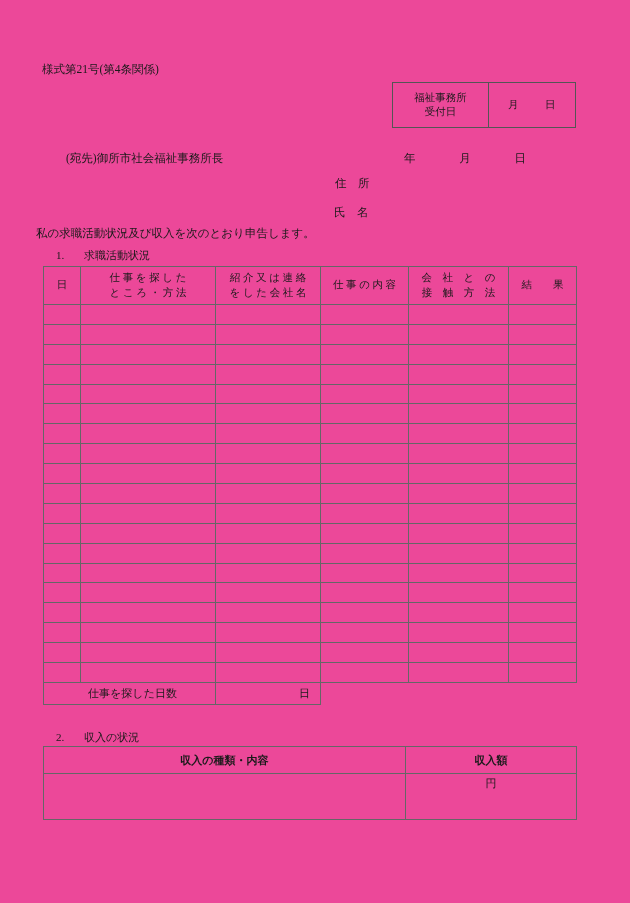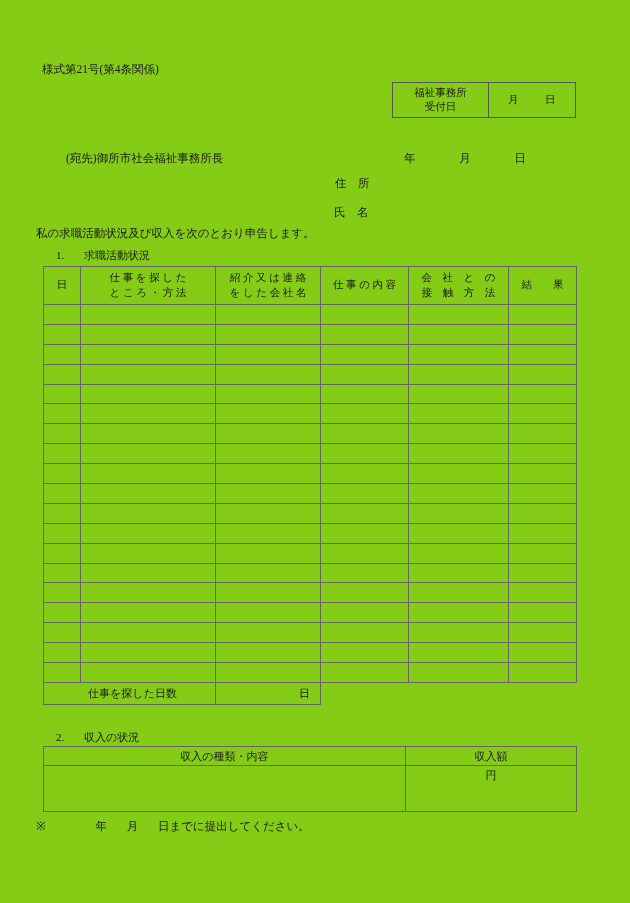--- a/index.html
+++ b/index.html
@@ -8,39 +8,39 @@
     background: #ffffff;
   }
   body {
     font-family: "Liberation Serif", "DejaVu Serif", serif;
     color: #1a1a1a;
   }
   #page {
     position: relative;
     width: 630px;
     height: 903px;
-    background: #84cc16;
+    background: #ec4899;
     overflow: hidden;
   }
 
   
   .t { position: absolute; white-space: nowrap; line-height: 1.2; }
   .sp3 { letter-spacing: 0.18em; }
 
   
   #form-no {
     left: 42px; top: 63px;
     font-size: 11.5px;
   }
 
   
   #receipt-box {
     position: absolute;
     left: 392px; top: 82px;
-    width: 184px; height: 36px;
+    width: 184px; height: 46px;
     border: 1px solid #555;
     display: flex;
     box-sizing: border-box;
   }
   #receipt-box .cell-left {
     width: 96px;
     border-right: 1px solid #555;
     display: flex;
     flex-direction: column;
     align-items: center;
@@ -158,22 +158,22 @@
     table-layout: fixed;
     font-size: 11px;
   }
   #income-table th,
   #income-table td {
     border: 1px solid #666;
     padding: 0;
     box-sizing: border-box;
   }
   #income-table thead th {
-    height: 19px;
-    font-weight: normal;
+    height: 27px;
+    font-weight: bold;
     text-align: center;
     vertical-align: middle;
   }
   #income-table tbody td {
     height: 46px;
     vertical-align: top;
     text-align: center;
     padding-top: 2px;
   }
 
@@ -440,23 +440,14 @@
       </tr>
     </thead>
     <tbody>
       <tr>
         <td></td>
         <td>円</td>
       </tr>
     </tbody>
   </table>
 
-  <div class="t" id="footnote">
-    <span>※</span>
-    <span class="g1"></span>
-    <span>年</span>
-    <span class="g2"></span>
-    <span>月</span>
-    <span class="g2"></span>
-    <span>日までに提出してください。</span>
-  </div>
 
 </div>
 
 </body></html>

